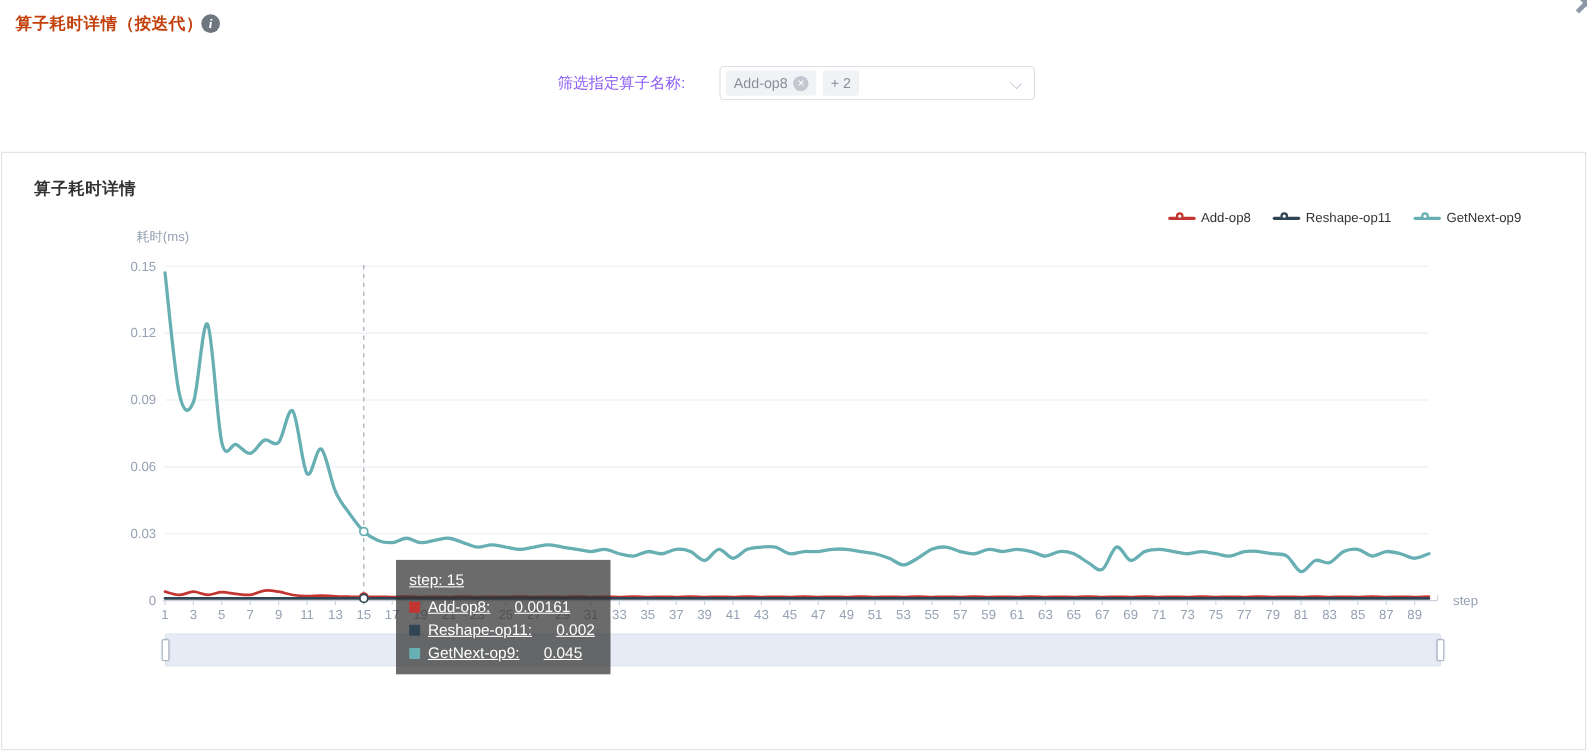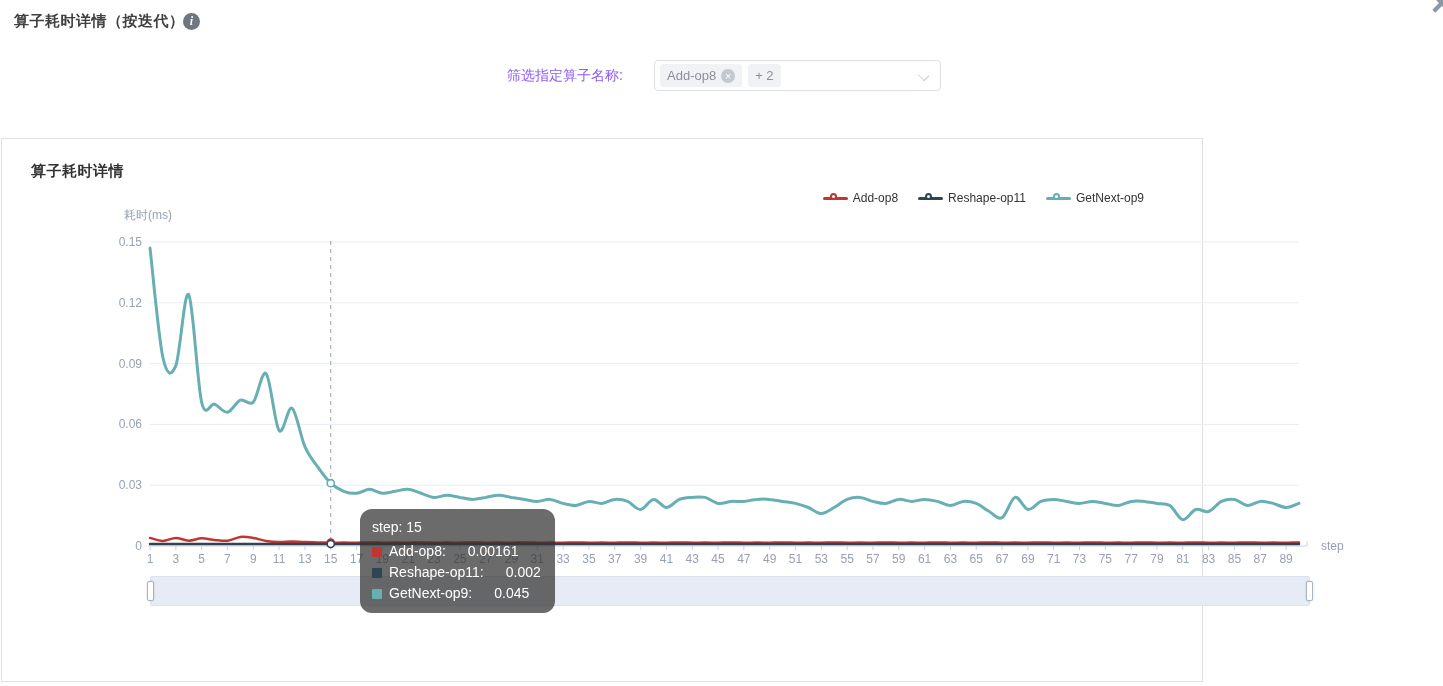--- a/index.html
+++ b/index.html
@@ -8,21 +8,21 @@
     font-family:"Liberation Sans","DejaVu Sans",sans-serif;
     color:#333;
     width:1443px; height:686px;
     position:relative; overflow:hidden;
   }
   .page { position:absolute; inset:0; }
 
   
   .page-title {
     position:absolute; left:14px; top:12px;
-    font-size:15px; font-weight:bold; color:#404040; letter-spacing:.5px;
+    font-size:15px; font-weight:bold; color:#c2410c; letter-spacing:.5px;
   }
   .info-icon {
     position:absolute; left:183px; top:13px;
     width:17px; height:17px; border-radius:50%;
     background:#6e7780; color:#fff;
     font-family:"Liberation Serif",serif; font-style:italic; font-weight:bold;
     font-size:12px; line-height:17px; text-align:center;
   }
   .corner-close {
     position:absolute; right:-10px; top:-16px;
@@ -52,21 +52,21 @@
   }
   .chevron {
     position:absolute; right:12px; top:10px;
     width:9px; height:9px;
     border-right:1.5px solid #c3ccd9; border-bottom:1.5px solid #c3ccd9;
     transform:rotate(45deg) scaleY(.8);
   }
 
   
   .panel {
-    position:absolute; left:1px; top:138px; width:1202px; height:544px;
+    position:absolute; left:1px; top:138px; width:1441px; height:544px;
     background:#fff; border:1px solid #e0e0e0;
   }
   .panel-title {
     position:absolute; left:29px; top:23px;
     font-size:15px; font-weight:bold; color:#333; letter-spacing:.5px;
   }
 
   
   .legend {
     position:absolute; top:52px; right:58px;
@@ -80,23 +80,24 @@
     border-radius:50%; background:#fff; border-width:2.5px; border-style:solid;
   }
   .legend-label { font-size:12px; color:#333; }
 
   .chart-svg { position:absolute; left:0; top:0; }
 
   
   .tooltip {
     position:absolute; left:358px; top:370px; z-index:30;
     background:rgba(50,50,50,0.72); color:#fff;
-    border-radius:12px; padding:8px 14px 9px 12px;
+    border-radius:0; padding:8px 14px 9px 12px;
     font-size:14px; line-height:21px; white-space:nowrap;
     pointer-events:none;
+    text-decoration:underline;
   }
   .tooltip-title { margin-bottom:3px; }
   .tt-row { display:flex; align-items:center; }
   .tt-swatch { width:10px; height:10px; border-radius:1px; margin-right:7px; flex:none; }
   .tt-val { margin-left:22px; }
 
   
   .dz-track {
     position:absolute; left:148px; top:437px; width:1160px; height:30px;
     background:#e6ebf5; border:1px solid #dbe2ef; border-radius:2px;

